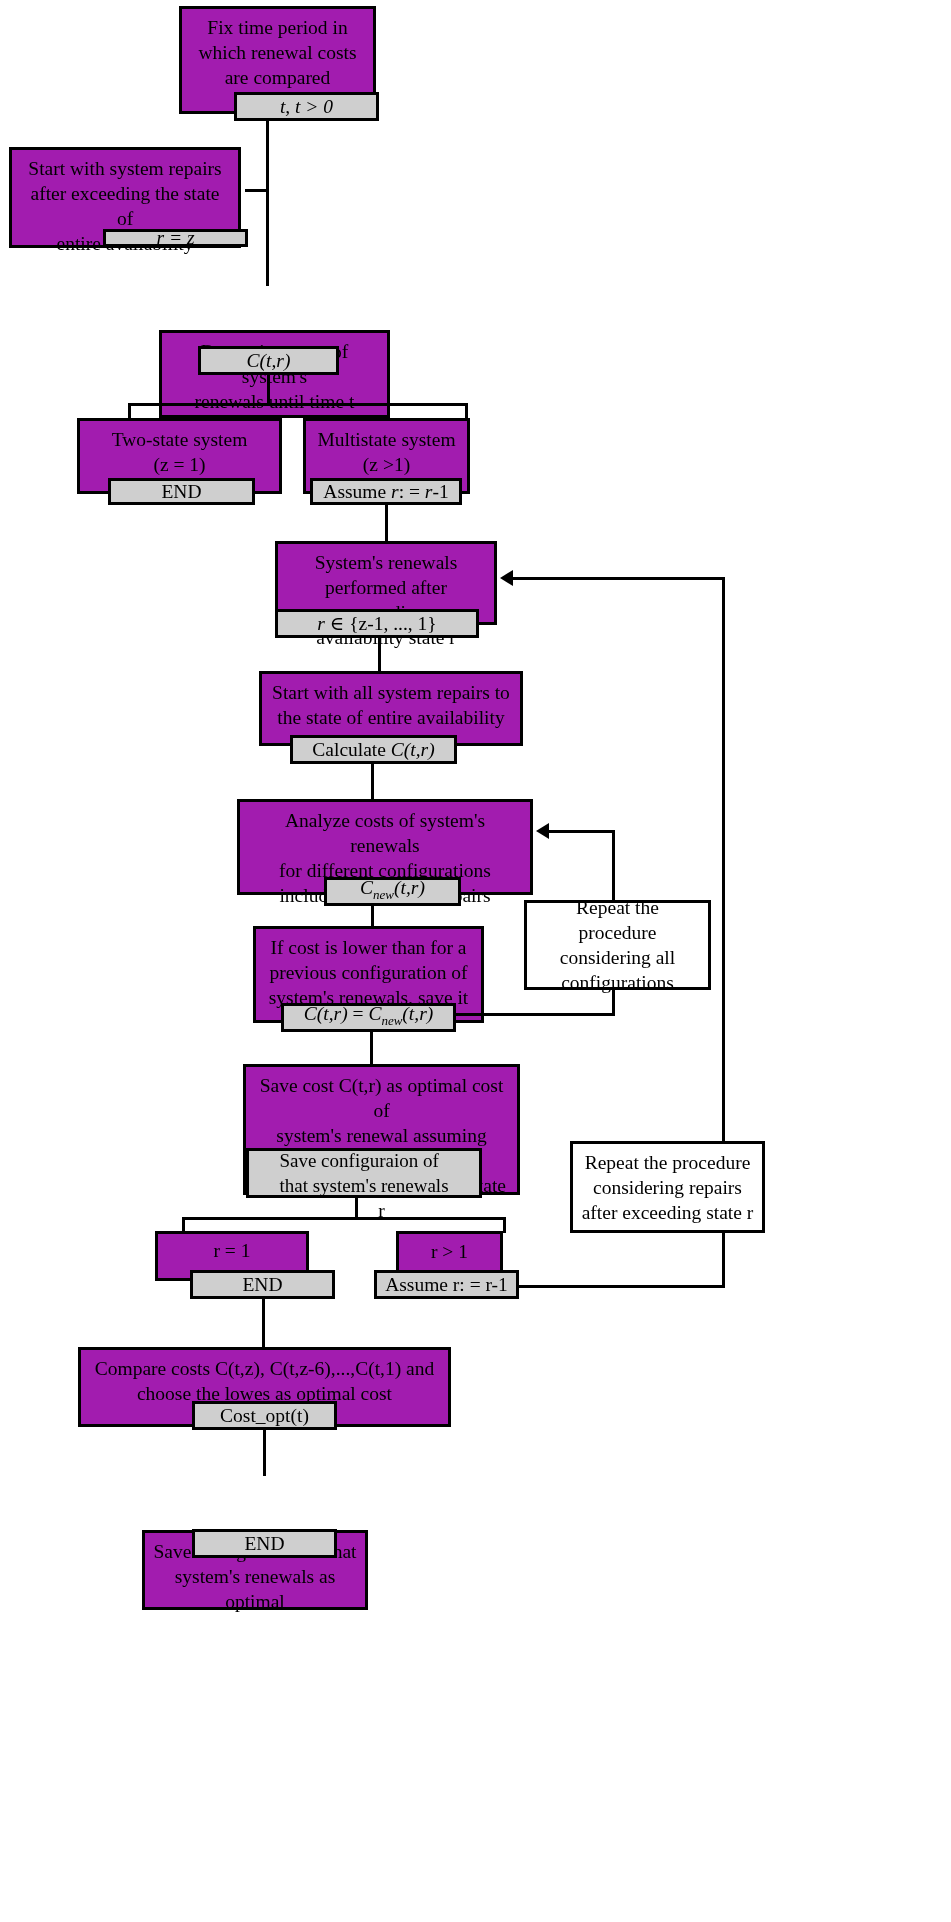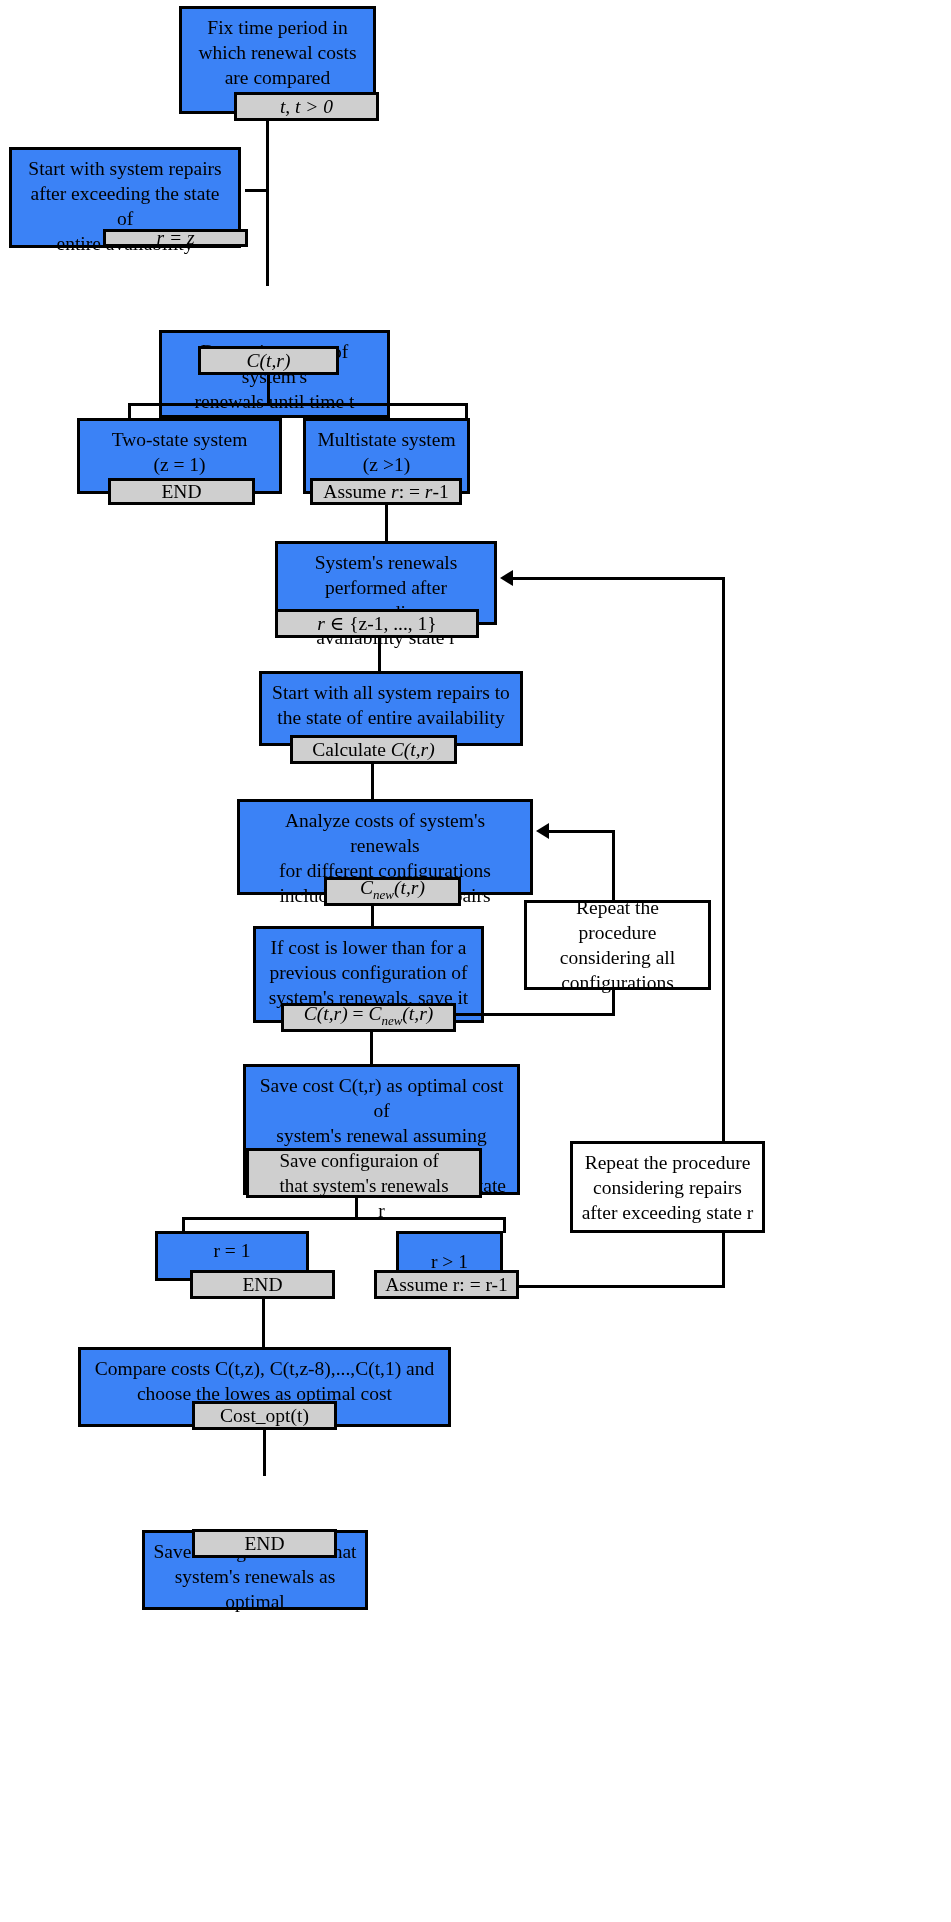--- a/index.html
+++ b/index.html
@@ -23,21 +23,21 @@
     position: absolute;
     background: #000;
   }
   .lnv { width: 3px; }
   .lnh { height: 3px; }
 
   
   .node {
     position: absolute;
     border: 3px solid #000;
-    background: #3b82f6;
+    background: #a21caf;
     display: flex;
     flex-direction: column;
     align-items: center;
     justify-content: flex-start;
     text-align: center;
     padding-top: 6px;
   }
   .node .cap {
     font-size: 19.5px;
     line-height: 25px;
@@ -224,39 +224,39 @@
   <div class="ln lnv" style="left:182px; top:1217px; height:16px;"></div>
   <div class="ln lnv" style="left:503px; top:1217px; height:16px;"></div>
 
   <div class="node" style="left:155px; top:1231px; width:154px; height:50px; padding-top:4px;">
     <div class="cap">r = 1</div>
   </div>
   <div class="chip" style="left:190px; top:1270px; width:145px; height:29px;">
     <span>END</span>
   </div>
 
-  <div class="node" style="left:396px; top:1231px; width:107px; height:50px; padding-top:15px;">
+  <div class="node" style="left:396px; top:1231px; width:107px; height:50px; padding-top:5px;">
     <div class="cap">r &gt; 1</div>
   </div>
   <div class="chip" style="left:374px; top:1270px; width:145px; height:29px;">
     <span>Assume r: = r-1</span>
   </div>
 
   <div class="ln lnh" style="left:516px; top:1285px; width:208px;"></div>
 
   <div class="plain" style="left:570px; top:1141px; width:195px; height:92px;">
     <div class="cap">Repeat the procedure
 considering repairs
 after exceeding state r</div>
   </div>
 
   <div class="ln lnv" style="left:262px; top:1299px; height:50px;"></div>
 
   <div class="node" style="left:78px; top:1347px; width:373px; height:80px;">
-    <div class="cap">Compare costs C(t,z), C(t,z-8),...,C(t,1) and
+    <div class="cap">Compare costs C(t,z), C(t,z-6),...,C(t,1) and
 choose the lowes as optimal cost</div>
   </div>
   <div class="chip" style="left:192px; top:1401px; width:145px; height:29px;">
     <span>Cost_opt(t)</span>
   </div>
 
   <div class="ln lnv" style="left:263px; top:1430px; height:46px;"></div>
 
   <div class="node" style="left:142px; top:1530px; width:226px; height:80px;">
     <div class="cap">Save configuration of that

